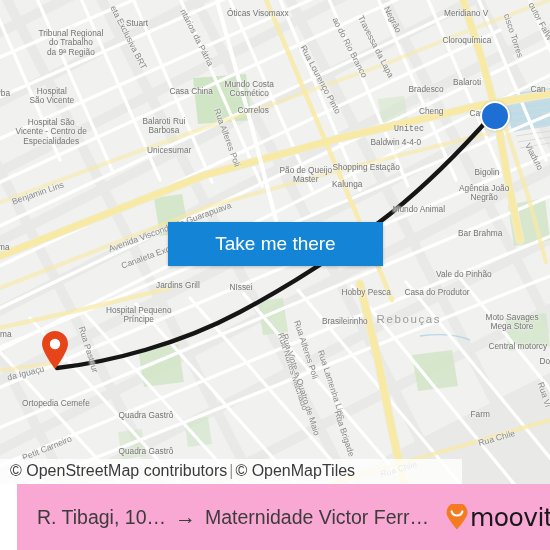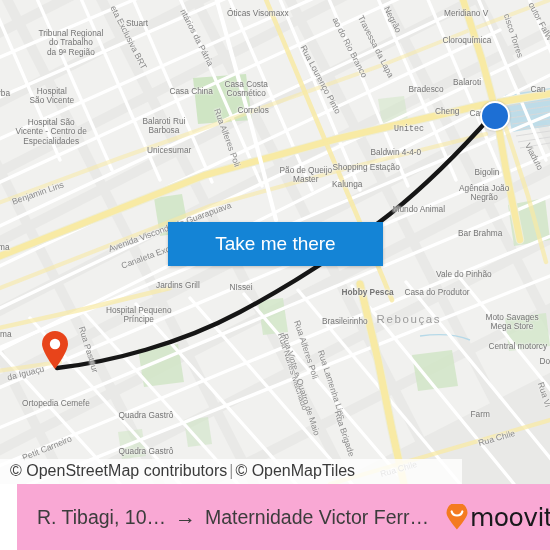--- a/index.html
+++ b/index.html
@@ -372,47 +372,47 @@
 da 9ª Região</div>
         <div class="lbl poi" style="left: 126px; top: 19px;">Stuart</div>
         <div class="lbl poi" style="left: 227px; top: 9px;">Óticas Visomaxx</div>
         <div class="lbl poi" style="left: 29.5px; top: 86.5px;">Hospital
 São Vicente</div>
         <div class="lbl poi" style="left: 15.5px; top: 117.5px;">Hospital São
 Vicente - Centro de
 Especialidades</div>
         <div class="lbl poi" style="left: -2px; top: 89px;">rba</div>
         <div class="lbl poi" style="left: 169.5px; top: 87px;">Casa China</div>
-        <div class="lbl poi" style="left: 224.5px; top: 79.5px;">Casa Costa
+        <div class="lbl poi" style="left: 224.5px; top: 79.5px;">Mundo Costa
 Cosmético</div>
         <div class="lbl poi" style="left: 237.5px; top: 106px;">Correlos</div>
         <div class="lbl poi" style="left: 142.5px; top: 116.5px;">Balaroti Rui
 Barbosa</div>
         <div class="lbl poi" style="left: 147px; top: 146px;">Unicesumar</div>
         <div class="lbl poi" style="left: 444px; top: 9px;">Meridiano V</div>
         <div class="lbl poi" style="left: 442.5px; top: 36px;">Cloroquímica</div>
         <div class="lbl poi" style="left: 453px; top: 78px;">Balaroti</div>
         <div class="lbl poi" style="left: 408.5px; top: 85px;">Bradesco</div>
-        <div class="lbl poi" style="left: 419px; top: 107px; margin-left: 16px;">Cheng</div>
+        <div class="lbl poi" style="left: 419px; top: 107px;">Cheng</div>
         <div class="lbl poi" style="left: 394px; top: 124px; font-family: Liberation Mono, monospace;">Unitec</div>
         <div class="lbl poi" style="left: 469.5px; top: 109px;">Cas</div>
         <div class="lbl poi" style="left: 530.5px; top: 85px;">Can</div>
         <div class="lbl poi" style="left: 474.5px; top: 149px; margin-top: 19px;">Bigolin</div>
-        <div class="lbl poi" style="left: 357.5px; top: 148px; padding-left: 13px;">Baldwin 4-4-0</div>
+        <div class="lbl poi" style="left: 357.5px; top: 138px; padding-left: 13px;">Baldwin 4-4-0</div>
         <div class="lbl poi" style="left: 332.5px; top: 163px;">Shopping Estação</div>
         <div class="lbl poi" style="left: 279.5px; top: 165.5px;">Pão de Queijo
 Master</div>
         <div class="lbl poi" style="left: 332px; top: 180px;">Kalunga</div>
         <div class="lbl poi" style="left: 392.5px; top: 205px;">Mundo Animal</div>
         <div class="lbl poi" style="left: 459px; top: 183.5px;">Agência João
 Negrão</div>
         <div class="lbl poi" style="left: 458px; top: 229px;">Bar Brahma</div>
         <div class="lbl poi" style="left: 156px; top: 281px;">Jardins Grill</div>
         <div class="lbl poi" style="left: 229.5px; top: 283px;">NIssei</div>
-        <div class="lbl poi" style="left: 341.5px; top: 288px; font-weight: bold;">Hobby Pesca</div>
+        <div class="lbl poi" style="left: 341.5px; top: 288px;">Hobby Pesca</div>
         <div class="lbl poi" style="left: 404.5px; top: 288px;">Casa do Produtor</div>
         <div class="lbl poi" style="left: 436px; top: 270px;">Vale do Pinhão</div>
         <div class="lbl poi" style="left: 485.5px; top: 312.5px;">Moto Savages
 Mega Store</div>
         <div class="lbl poi" style="left: 488.5px; top: 342px;">Central motorcy</div>
         <div class="lbl poi" style="left: 539.5px; top: 357px;">Do</div>
         <div class="lbl poi" style="left: 322px; top: 317px;">Brasileirinho</div>
         <div class="lbl poi" style="left: 106px; top: 305.5px;">Hospital Pequeno
 Príncipe</div>
         <div class="lbl poi" style="left: 22px; top: 399px;">Ortopedia Cemefe</div>

